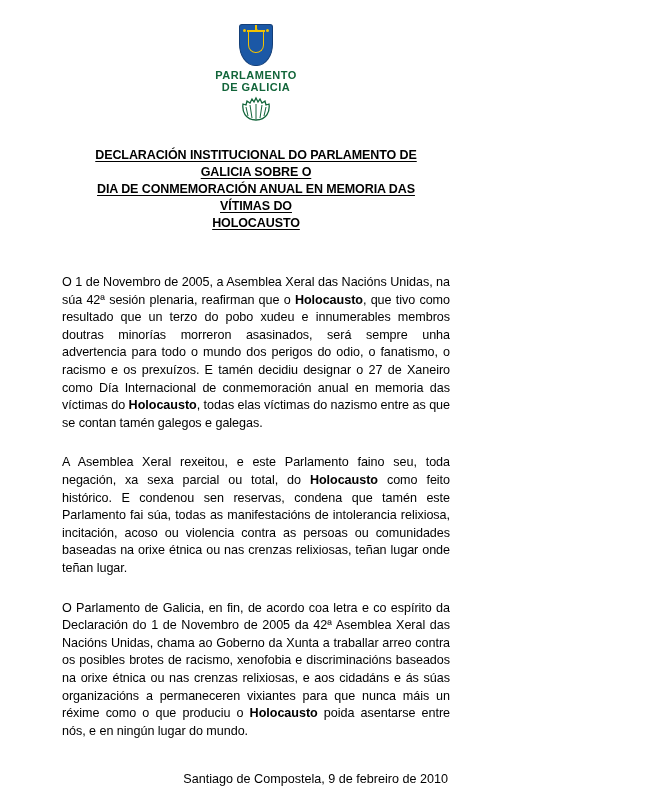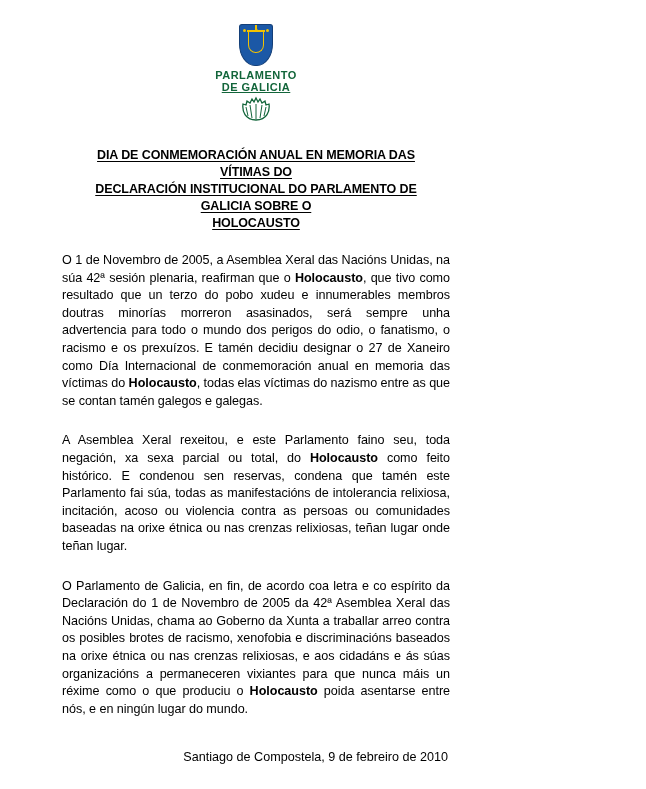--- a/index.html
+++ b/index.html
@@ -99,21 +99,20 @@
     font-size: 11px;
     font-weight: bold;
     letter-spacing: 0.5px;
     color: #12653a;
   }
   .crest-text .l2 {
     font-size: 11px;
     font-weight: bold;
     letter-spacing: 0.5px;
     color: #12653a;
-    text-decoration: underline;
   }
   .shell-wrap {
     margin-top: 2px;
     display: flex;
     justify-content: center;
   }
   .shell {
     width: 30px;
     height: 26px;
     position: relative;
@@ -130,21 +129,21 @@
     letter-spacing: -0.1px;
   }
   .doc-title span.line {
     display: block;
     text-decoration: underline;
     text-underline-offset: 2px;
   }
 
   
   .body-text {
-    margin-top: 20px;
+    margin-top: 42px;
   }
   .para {
     font-size: 12.6px;
     line-height: 17.6px;
     text-align: justify;
     margin: 0 0 22px 0;
     letter-spacing: -0.05px;
   }
   .para b { font-weight: bold; }
 
@@ -183,22 +182,22 @@
           <svg width="30" height="26" viewBox="0 0 30 26" xmlns="http://www.w3.org/2000/svg">
             <path d="M15 25 C4 25 1 16 2 9 L5 10 L6 6 L9 8 L11 4 L13 7 L15 3 L17 7 L19 4 L21 8 L24 6 L25 10 L28 9 C29 16 26 25 15 25 Z" fill="none" stroke="#12653a" stroke-width="1.3"></path>
             <path d="M15 24 L15 9 M11 23 L9 10 M19 23 L21 10 M7 21 L5 12 M23 21 L25 12" fill="none" stroke="#12653a" stroke-width="1"></path>
           </svg>
         </div>
       </div>
     </div>
   </div>
 
   <div class="doc-title">
+    <span class="line">DECLARACIÓN INSTITUCIONAL DO PARLAMENTO DE GALICIA SOBRE O</span>
     <span class="line">DIA DE CONMEMORACIÓN ANUAL EN MEMORIA DAS VÍTIMAS DO</span>
-    <span class="line">DECLARACIÓN INSTITUCIONAL DO PARLAMENTO DE GALICIA SOBRE O</span>
     <span class="line">HOLOCAUSTO</span>
   </div>
 
   <div class="body-text">
     <p class="para">O 1 de Novembro de 2005, a Asemblea Xeral das Nacións Unidas, na súa 42ª sesión plenaria, reafirman que o <b>Holocausto</b>, que tivo como resultado que un terzo do pobo xudeu e innumerables membros doutras minorías morreron asasinados, será sempre unha advertencia para todo o mundo dos perigos do odio, o fanatismo, o racismo e os prexuízos. E tamén decidiu designar o 27 de Xaneiro como Día Internacional de conmemoración anual en memoria das víctimas do <b>Holocausto</b>, todas elas víctimas do nazismo entre as que se contan tamén galegos e galegas.</p>
     <p class="para">A Asemblea Xeral rexeitou, e este Parlamento faino seu, toda negación, xa sexa parcial ou total, do <b>Holocausto</b> como feito histórico. E condenou sen reservas, condena que tamén este Parlamento fai súa, todas as manifestacións de intolerancia relixiosa, incitación, acoso ou violencia contra as persoas ou comunidades baseadas na orixe étnica ou nas crenzas relixiosas, teñan lugar onde teñan lugar.</p>
     <p class="para">O Parlamento de Galicia, en fin, de acordo coa letra e co espírito da Declaración do 1 de Novembro de 2005 da 42ª Asemblea Xeral das Nacións Unidas, chama ao Goberno da Xunta a traballar arreo contra os posibles brotes de racismo, xenofobia e discriminacións baseados na orixe étnica ou nas crenzas relixiosas, e aos cidadáns e ás súas organizacións a permaneceren vixiantes para que nunca máis un réxime como o que produciu o <b>Holocausto</b> poida asentarse entre nós, e en ningún lugar do mundo.</p>
   </div>
 
   <div class="signoff">Santiago de Compostela, 9 de febreiro de 2010</div>

